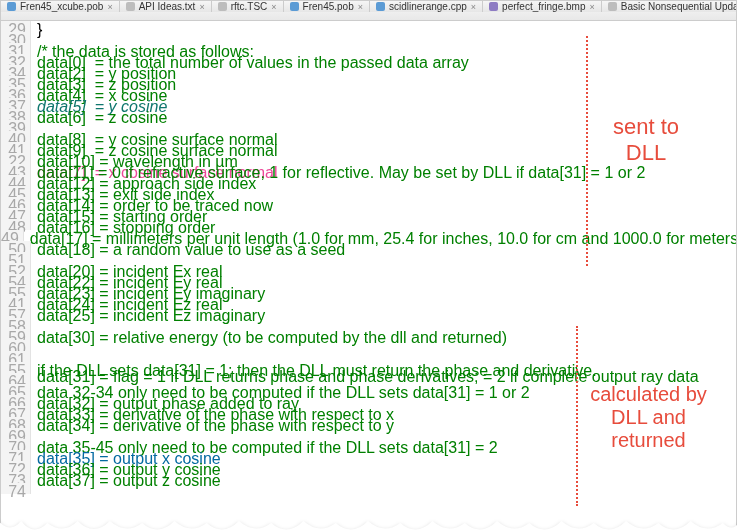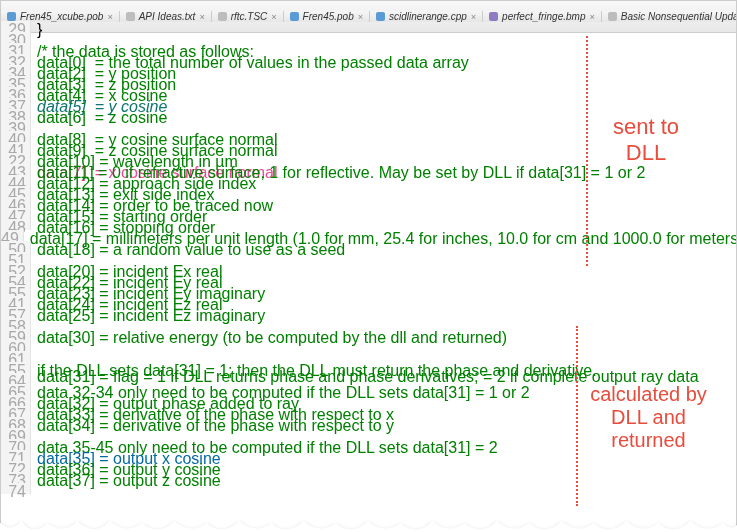--- a/index.html
+++ b/index.html
@@ -1,18 +1,18 @@
 <!DOCTYPE html>
 <html><head>
 <meta charset="utf-8">
 <style>
   * { box-sizing: border-box; margin: 0; padding: 0; }
   html, body { width: 737px; height: 532px; overflow: hidden; font-family: "Segoe UI", Tahoma, sans-serif; background: #fff; }
   .frame { width: 737px; height: 532px; position: relative; border: 1px solid #ccc; background: #fff; }
-  .tabbar { height: 32px; background: linear-gradient(#f8f8f8,#e8e8e8); border-bottom: 1px solid #ccc; display: flex; align-items: center; font-size: 10px; color: #333; white-space: nowrap; overflow: hidden; font-style: italic; }
+  .tabbar { height: 20px; background: linear-gradient(#f8f8f8,#e8e8e8); border-bottom: 1px solid #ccc; display: flex; align-items: flex-start; font-size: 10px; color: #333; white-space: nowrap; overflow: hidden; }
   .tab { display: flex; align-items: center; gap: 4px; padding: 0 6px; border-right: 1px solid #ccc; background: linear-gradient(#f6f6f6,#e6e6e6); cursor: pointer; }
   .tab .x { color: #888; font-size: 9px; }
   .tab .dot { width: 9px; height: 9px; border-radius: 2px; }
   .dot-blue { background: #5b9bd5; }
   .dot-gray { background: #bdbdbd; }
   .dot-purple { background: #8e7cc3; }
   .line { height: 11px; }
   .annot { position: absolute; color: #e74c3c; font-family: "Segoe UI", Tahoma, sans-serif; font-weight: 400; text-align: center; }
   .annot.sentto { left: 595px; top: 113px; font-size: 22px; width: 100px; }
   .annot.calc { left: 580px; top: 382px; font-size: 20px; width: 135px; }

